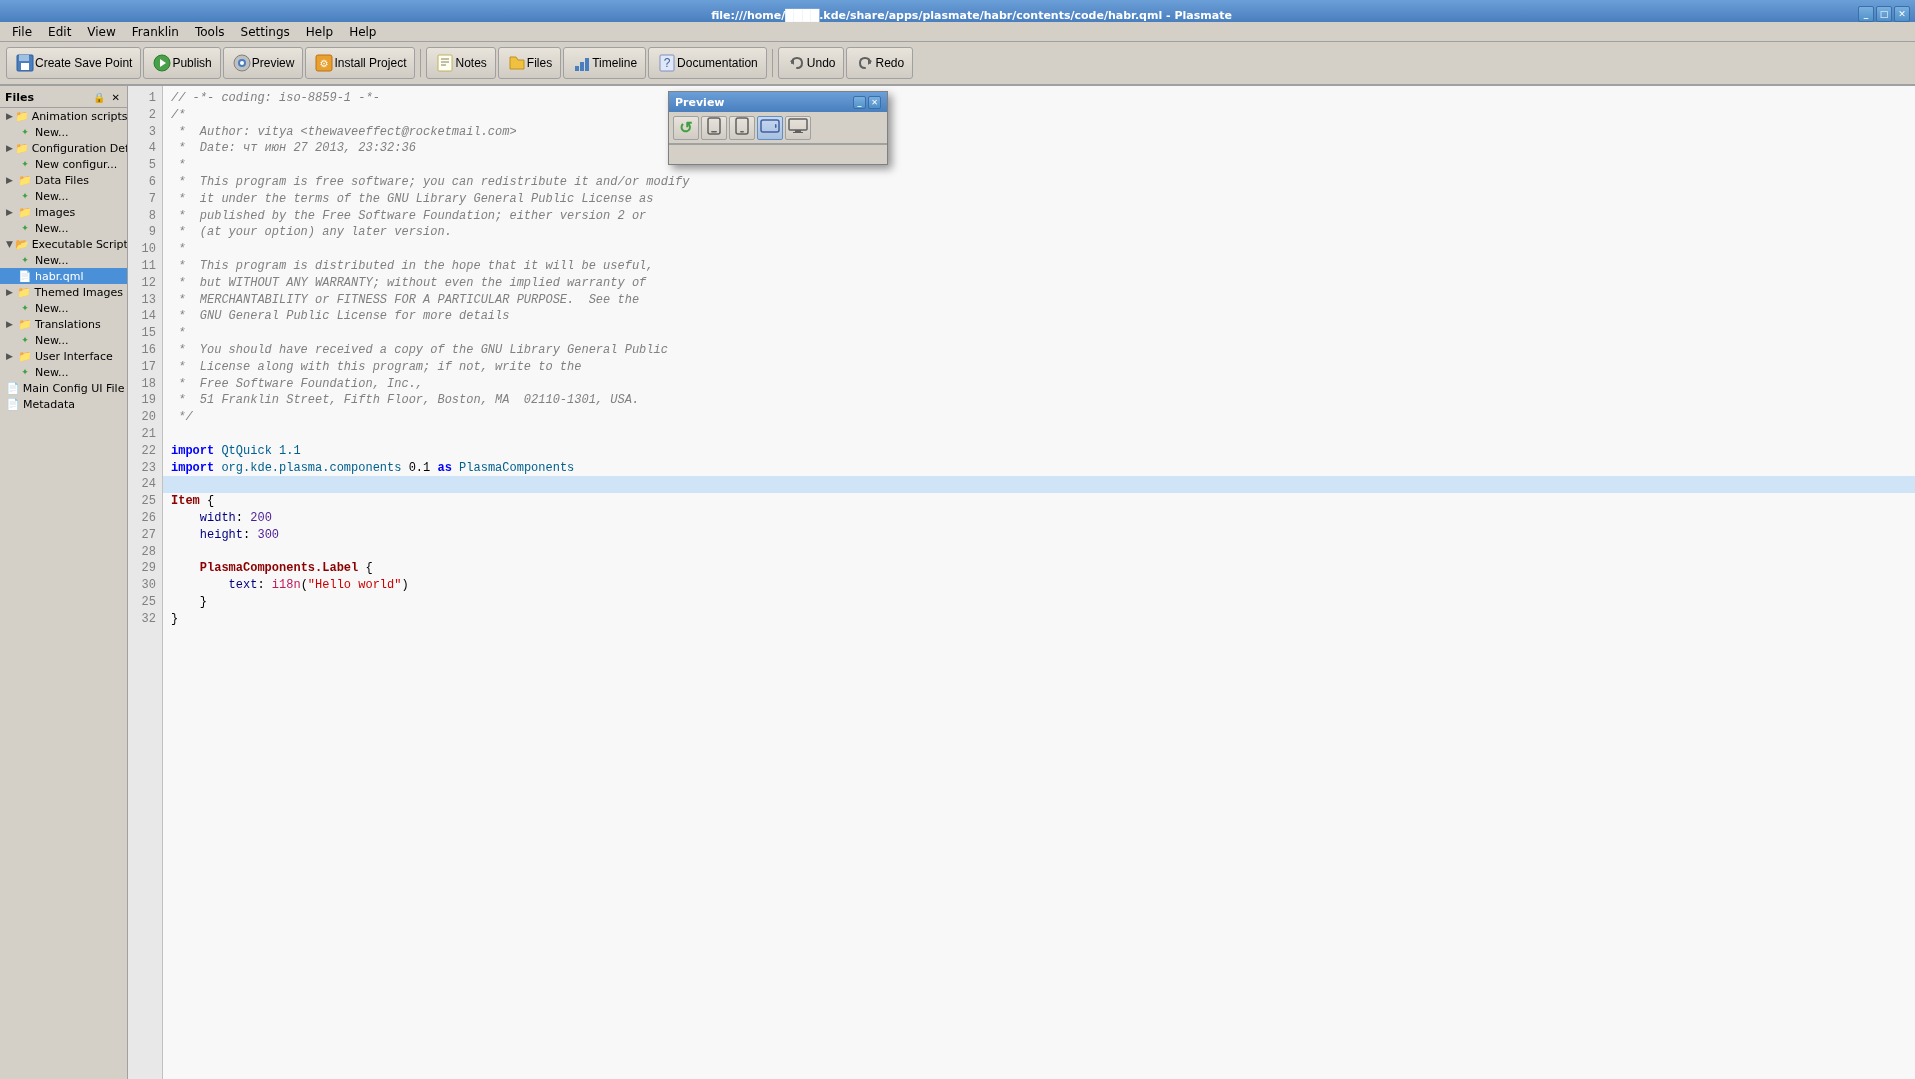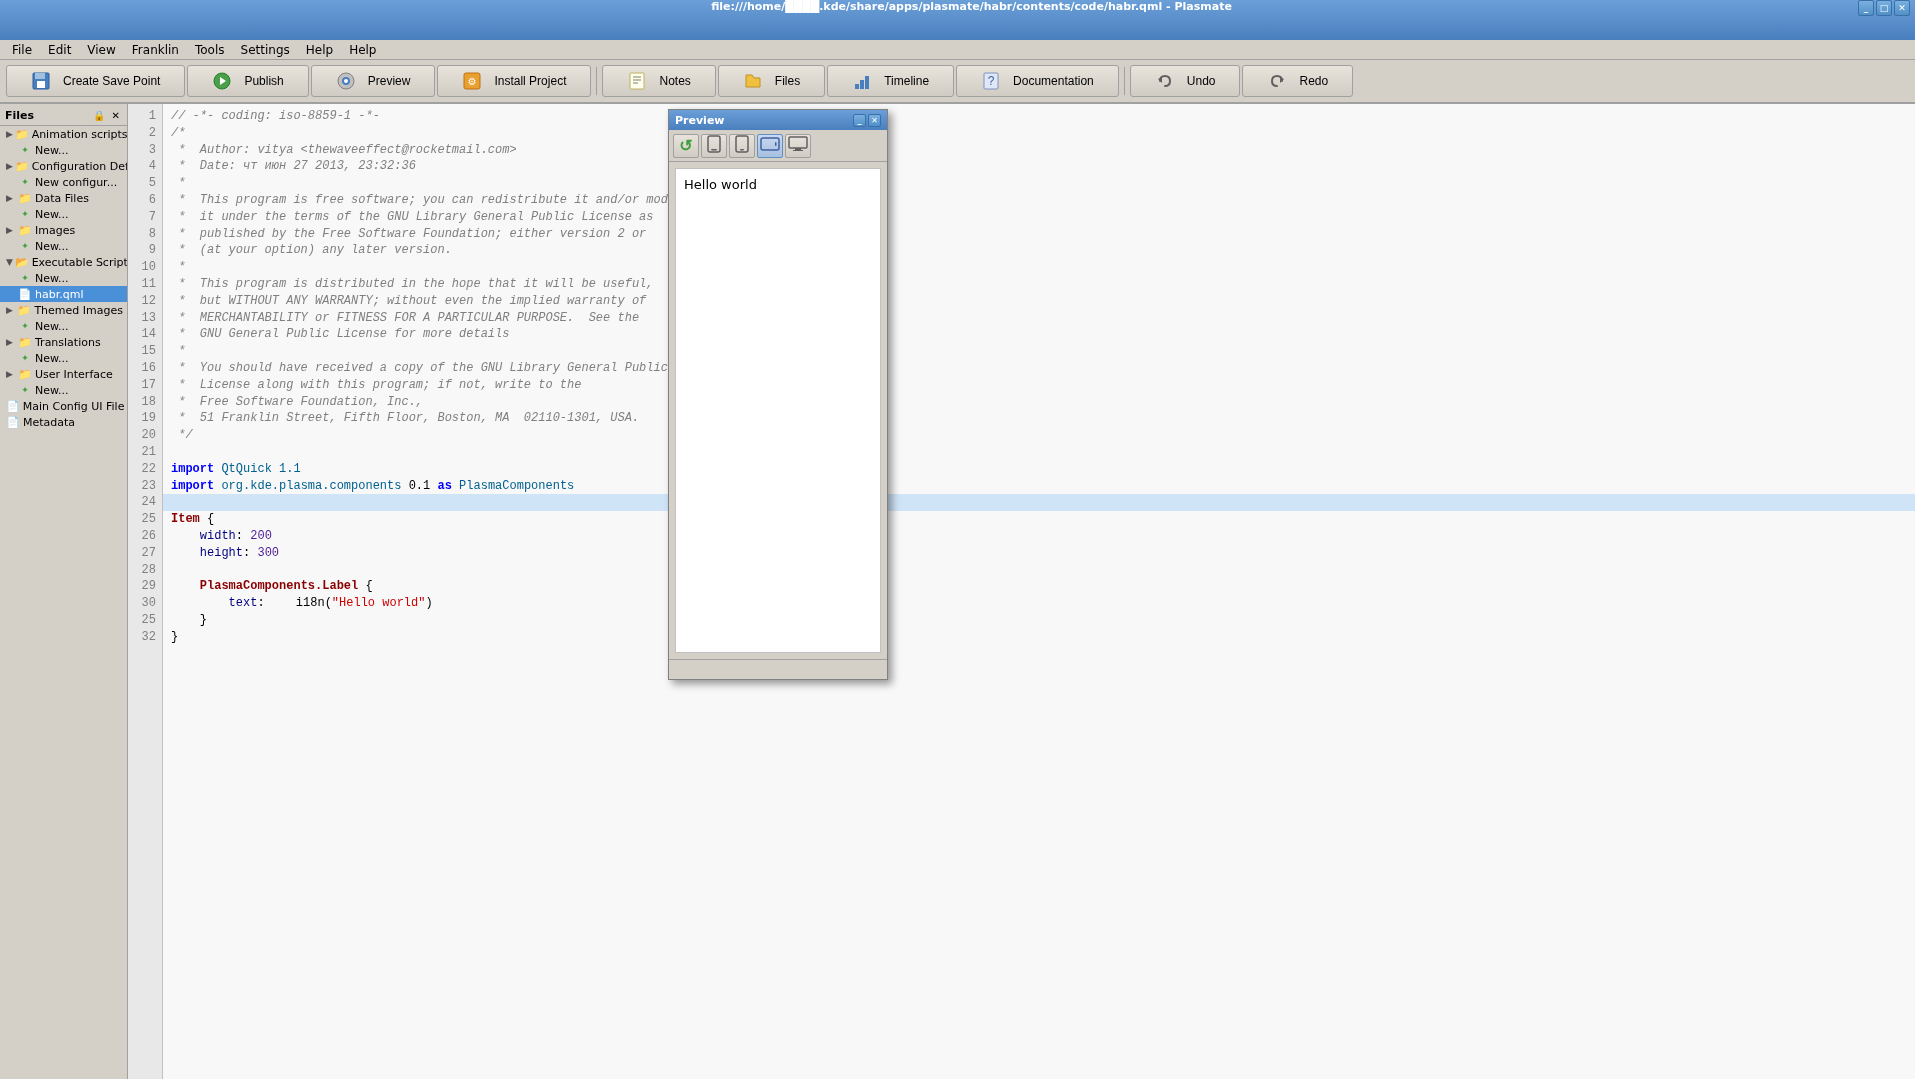--- a/index.html
+++ b/index.html
@@ -9,23 +9,23 @@
       background: #b2b2b2;
       width: 1915px;
       height: 1079px;
       overflow: hidden;
       color: #000;
     }
 
     
     #title-bar {
       background: linear-gradient(to bottom, #6a9fd8, #4a7fbf);
-      height: 40px;
-      display: flex;
-      align-items: flex-start;
+      height: 22px;
+      display: flex;
+      align-items: flex-end;
       justify-content: center;
       color: white;
       font-size: 11px;
       font-weight: bold;
       position: relative;
       padding-left: 28px;
     }
     #title-bar .window-controls {
       position: absolute;
       right: 5px;
@@ -69,26 +69,26 @@
       display: flex;
       align-items: center;
       padding: 0 6px;
       gap: 2px;
       border-bottom: 2px solid #a0a0a0;
     }
     .toolbar-btn {
       display: flex;
       flex-direction: row;
       align-items: center;
-      padding: 3px 24px;
+      padding: 3px 8px;
       background: linear-gradient(to bottom, #e8e4dc, #d0ccc4);
       border: 1px solid #a0a0a0;
       border-radius: 3px;
       cursor: pointer;
-      gap: 12px;
+      gap: 0;
       height: 32px;
       font-size: 12px;
     }
     .toolbar-separator {
       width: 1px;
       height: 28px;
       background: #a0a0a0;
       margin: 0 3px;
     }
     .toolbar-icon {
@@ -201,21 +201,21 @@
       font-family: 'Courier New', monospace;
       font-size: 12px;
       line-height: 1.4;
       overflow: auto;
       white-space: pre;
       color: #000;
     }
 
     
     .comment { color: #808080; font-style: italic; }
-    .value { color: #000000; margin-left: 24px; }
+    .value { color: #be185d; }
     .string { color: #cc0000; }
     .import-kw { color: #0000ff; font-weight: bold; }
     .import-module { color: #006090; margin-top: 48px; }
     .qml-type { color: #8b0000; font-weight: bold; }
     .qml-prop { color: #000080; text-align: center; }
     .qml-num { color: #4c1d95; }
     .line-highlight {
       background: #d0e4f8;
       display: block;
       margin: 0 -8px;
@@ -633,19 +633,16 @@
         <button class="preview-btn">
           <span>
             <svg width="20" height="16" viewBox="0 0 20 16">
                 <rect x="1" y="1" width="18" height="11" rx="1" fill="none" stroke="#606060" stroke-width="1.5"></rect>
                 <rect x="7" y="12" width="6" height="2" fill="#606060"></rect>
                 <rect x="5" y="14" width="10" height="1" fill="#606060"></rect>
               </svg>
           </span>
         </button>
       </div>
-      <div id="preview-content">
-        <span id="hello-world-text">Hello world</span>
-      </div>
       <div id="preview-bottom"></div>
     </div>
   </div>
 </div>
 
 </body></html>

